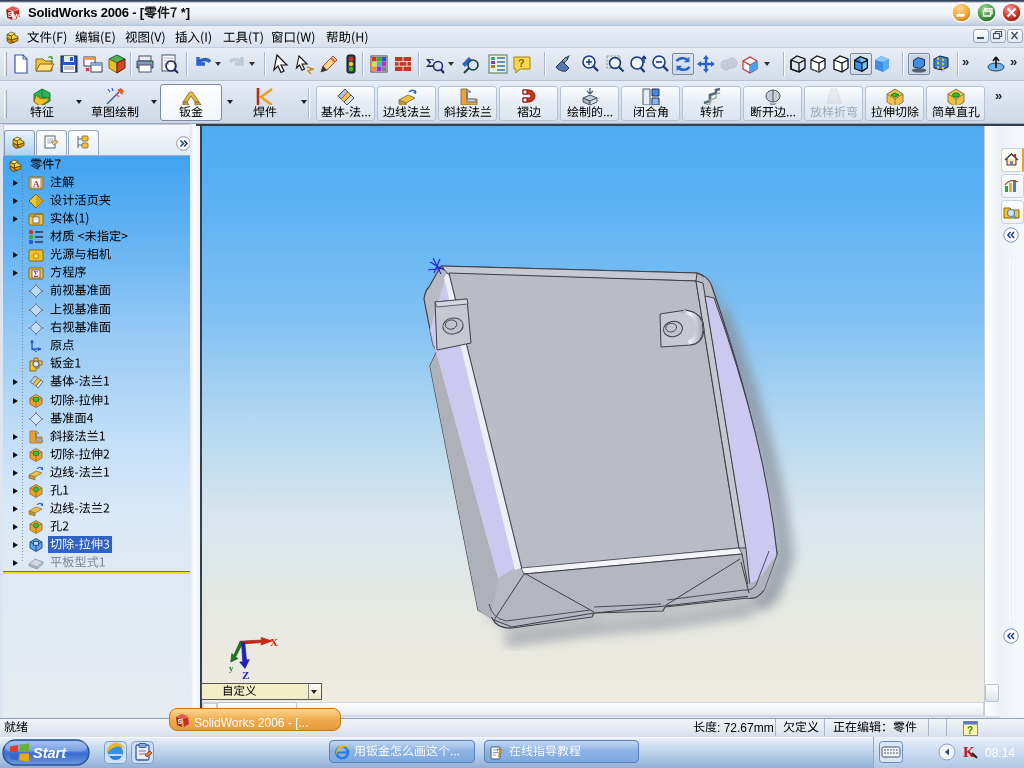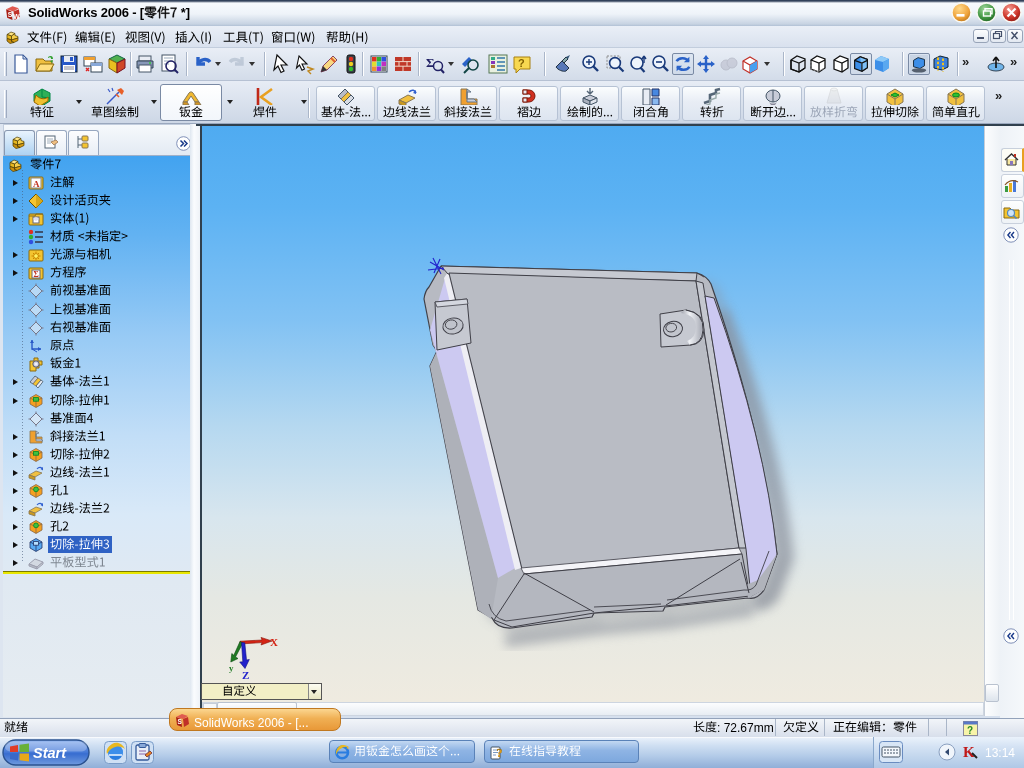--- a/index.html
+++ b/index.html
@@ -1334,21 +1334,21 @@
     <path d="M5 9h2M8 9h2M11 9h2M14 9h2M17 9h2M5 12h2M8 12h2M11 12h2M14 12h2M17 12h2" stroke="#456" stroke-width="1"></path>
   </svg>
 <svg class="ab" style="left:938px;top:743px" width="18" height="18" viewBox="0 0 18 18">
     <circle cx="9" cy="9" r="8" fill="#f0f5fb" stroke="#8aa0c0"></circle>
     <path d="M11 5.5L7 9l4 3.5z" fill="#334a70"></path>
   </svg>
 <svg class="ab" style="left:962px;top:743px" width="17" height="17" viewBox="0 0 17 17">
     <text x="1" y="14" font-size="15" font-weight="bold" fill="#c01818" font-family="Liberation Serif">K</text>
     <path d="M10 10l5 5" stroke="#222" stroke-width="2"></path>
   </svg>
-<div class="ab" style="left:985px;top:746px;font-size:12px;color:#fff">13:14</div>
+<div class="ab" style="left:985px;top:746px;font-size:12px;color:#fff">08:14</div>
 <svg width="0" height="0" style="position:absolute">
     <defs>
       <path id="g0" d="M193 581V534H410V581ZM171 481V432H411V481ZM584 481V432H831V481ZM584 581V534H806V581ZM76 686V511H144V634H460V479H534V634H855V511H925V686H534V743H865V800H134V743H460V686ZM430 298C460 274 495 241 514 216H171V159H717C659 118 580 75 515 48C448 71 378 92 318 107L286 59C420 22 594 -42 683 -88L716 -32C684 -16 643 1 597 19C682 62 782 125 840 186L792 220L781 216H528L568 246C548 271 510 307 477 330ZM515 455C407 374 206 304 35 268C51 252 68 229 77 212C215 245 370 299 488 366C602 305 790 244 925 217C935 234 956 262 971 277C835 300 650 349 544 400L572 420Z"></path>
       <path id="g1" d="M317 341V268H604V-80H679V268H953V341H679V562H909V635H679V828H604V635H470C483 680 494 728 504 775L432 790C409 659 367 530 309 447C327 438 359 420 373 409C400 451 425 504 446 562H604V341ZM268 836C214 685 126 535 32 437C45 420 67 381 75 363C107 397 137 437 167 480V-78H239V597C277 667 311 741 339 815Z"></path>
       <path id="g2" d="M198 0H293C305 287 336 458 508 678V733H49V655H405C261 455 211 278 198 0Z"></path>
       <path id="g3" d="M423 823C453 774 485 707 497 666L580 693C566 734 531 799 501 847ZM50 664V590H206C265 438 344 307 447 200C337 108 202 40 36 -7C51 -25 75 -60 83 -78C250 -24 389 48 502 146C615 46 751 -28 915 -73C928 -52 950 -20 967 -4C807 36 671 107 560 201C661 304 738 432 796 590H954V664ZM504 253C410 348 336 462 284 590H711C661 455 592 344 504 253Z"></path>
       <path id="g4" d="M239 -196 295 -171C209 -29 168 141 168 311C168 480 209 649 295 792L239 818C147 668 92 507 92 311C92 114 147 -47 239 -196Z"></path>
       <path id="g5" d="M101 0H193V329H473V407H193V655H523V733H101Z"></path>
       <path id="g6" d="M99 -196C191 -47 246 114 246 311C246 507 191 668 99 818L42 792C128 649 171 480 171 311C171 141 128 -29 42 -171Z"></path>
       <path id="g7" d="M40 54 58 -15C140 18 245 61 346 103L332 163C223 121 114 79 40 54ZM61 423C75 430 98 435 205 450C167 386 132 335 116 316C87 278 66 252 45 248C53 230 64 196 68 182C87 194 118 204 339 255C336 271 333 298 334 317L167 282C238 374 307 486 364 597L303 632C286 593 265 554 245 517L133 505C190 593 246 706 287 815L215 840C179 719 112 587 91 554C71 520 55 496 38 491C46 473 57 438 61 423ZM624 350V202H541V350ZM675 350H746V202H675ZM481 412V-72H541V143H624V-47H675V143H746V-46H797V143H871V-7C871 -14 868 -16 861 -17C854 -17 836 -17 814 -16C822 -32 829 -56 831 -73C867 -73 890 -71 908 -62C926 -52 930 -35 930 -8V413L871 412ZM797 350H871V202H797ZM605 826C621 798 637 762 648 732H414V515C414 361 405 139 314 -21C329 -28 360 -50 372 -63C465 99 482 335 483 498H920V732H729C717 765 697 811 675 846ZM483 668H850V561H483Z"></path>

